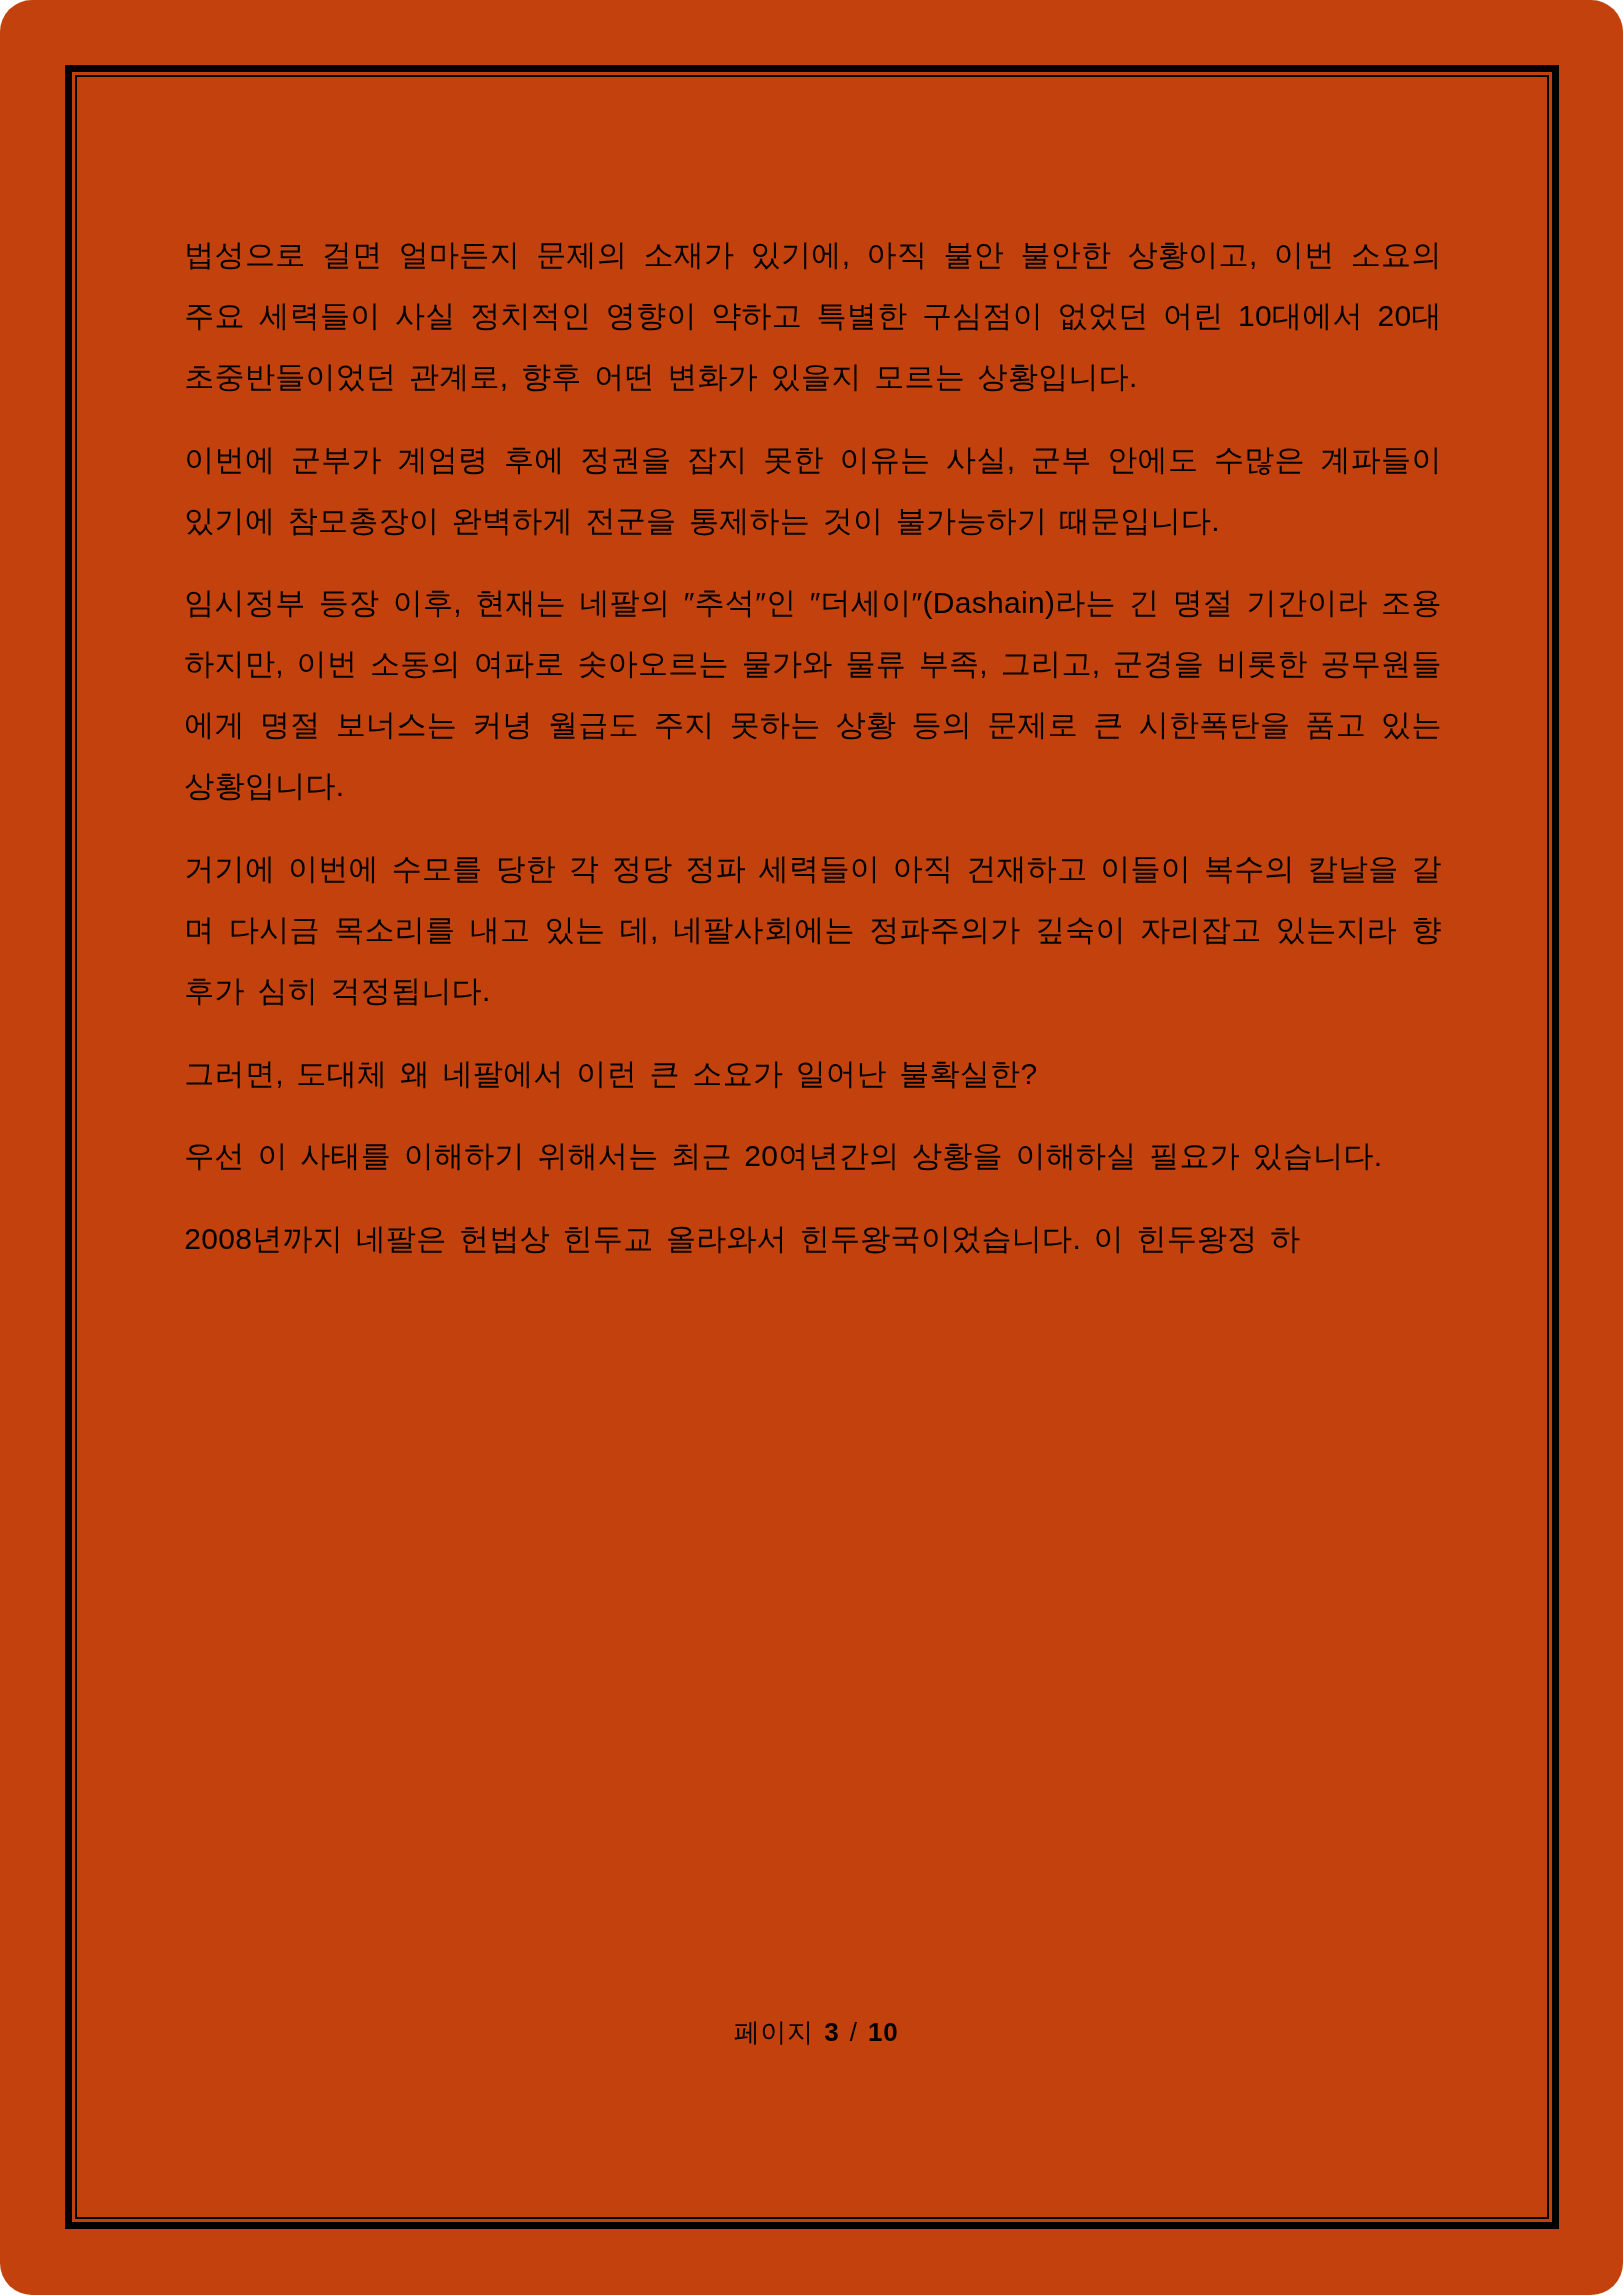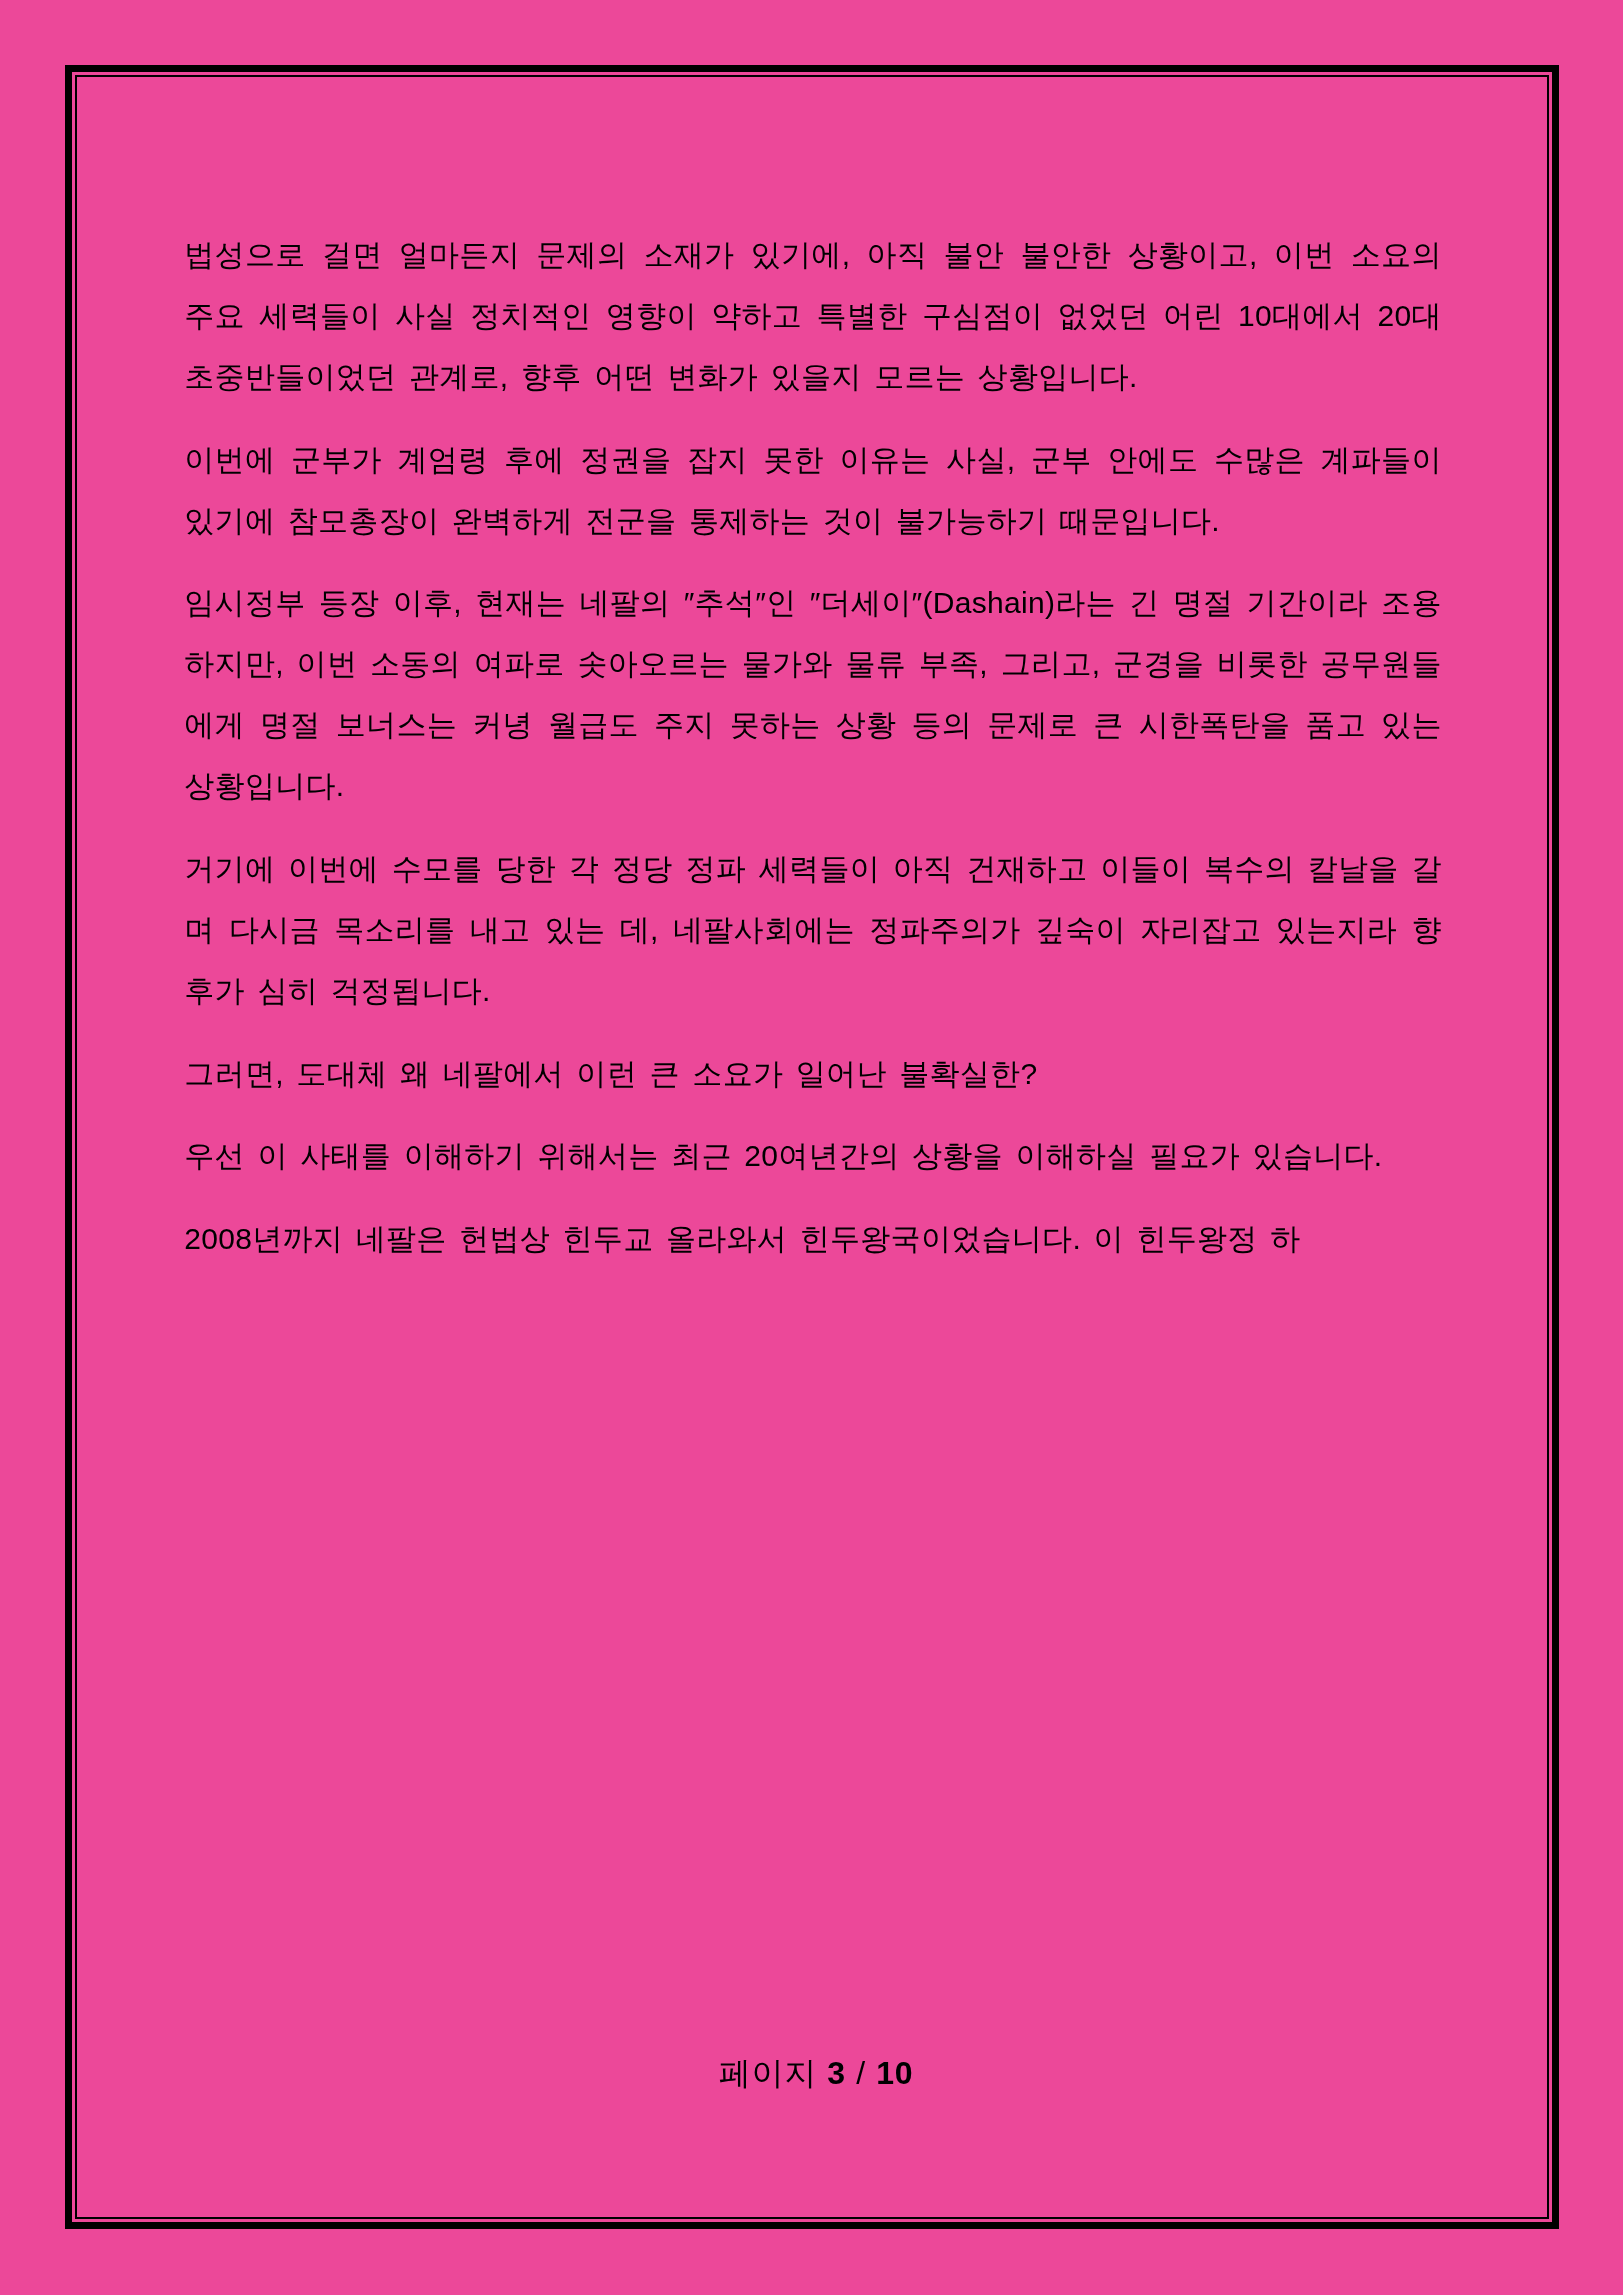--- a/index.html
+++ b/index.html
@@ -10,22 +10,23 @@
   body {
     width: 1623px;
     height: 2295px;
     position: relative;
     font-family: "Liberation Sans", "DejaVu Sans", sans-serif;
     color: #000000;
   }
   .page {
     position: absolute;
     inset: 0;
-    background: #ec4899;
+    background: #c2410c;
     overflow: hidden;
+    border-radius: 32px;
   }
   
   .frame-outer {
     position: absolute;
     left: 65px;
     top: 65px;
     width: 1494px;
     height: 2164px;
     box-sizing: border-box;
     border: 7.9px solid #000000;
@@ -51,24 +52,23 @@
   }
   .para {
     margin: 0 0 21.6px 0;
   }
   .footer {
     position: absolute;
     left: 8px;
     right: 0;
     top: 1936px;
     text-align: center;
-    font-size: 32px;
+    font-size: 26px;
     line-height: 39px;
     letter-spacing: 0.7px;
-    margin-top: 41px;
   }
   .footer span {
     margin: 0 5.2px;
   }
   .footer .num {
     font-weight: bold;
   }
 </style>
 </head>
 <body>

